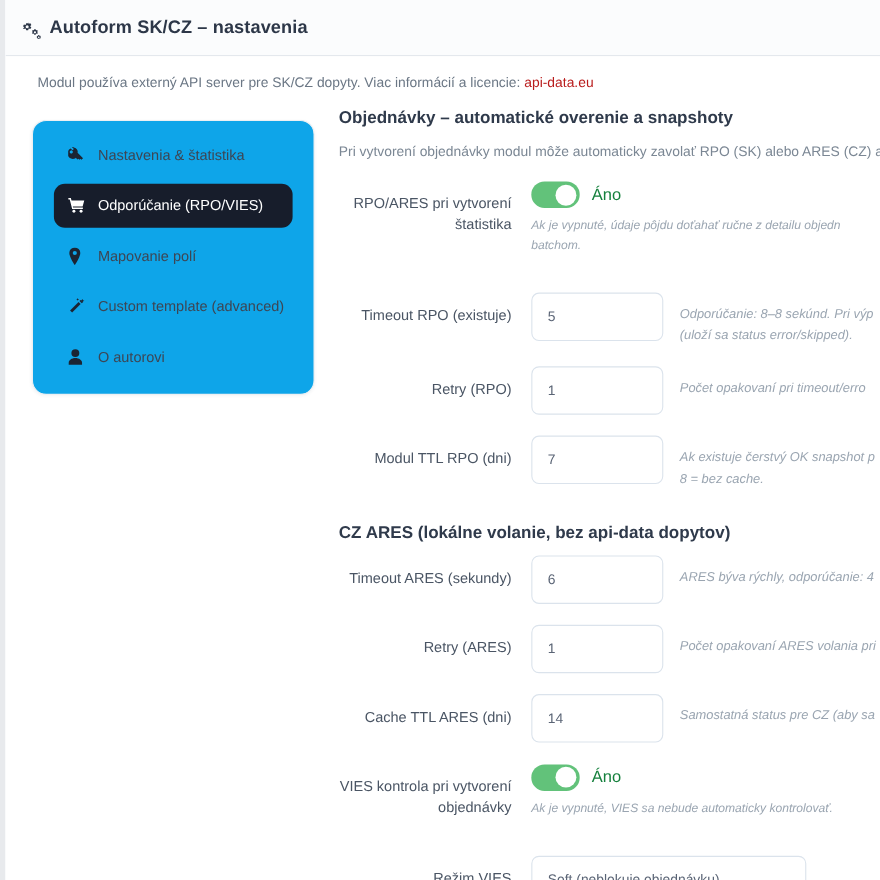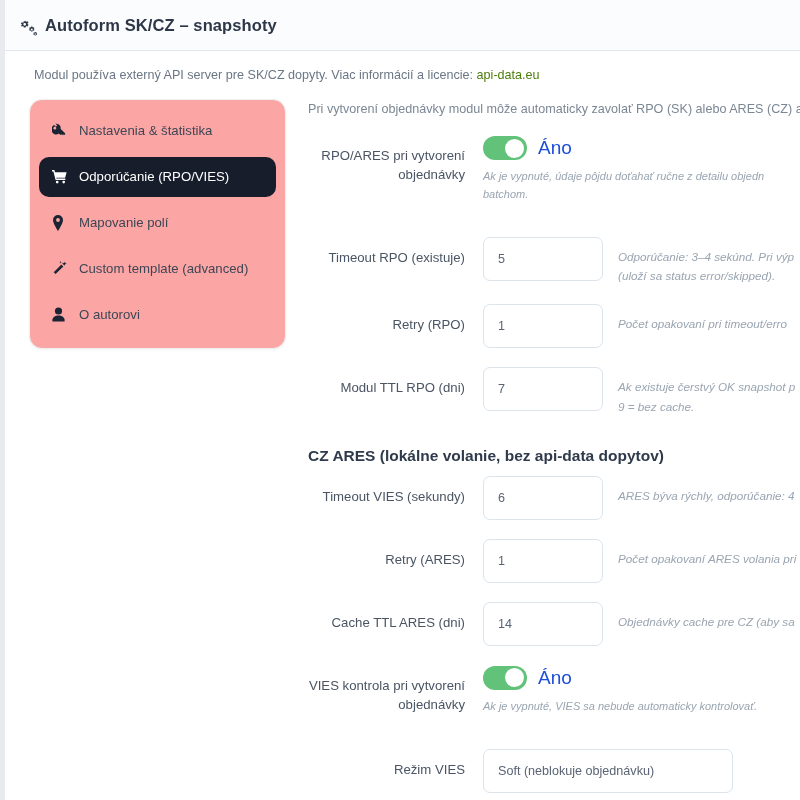--- a/index.html
+++ b/index.html
@@ -53,40 +53,41 @@
 
   
   .notice {
     padding: 16px 0 0 29px;
     font-size: 12.6px;
     color: #6b7785;
     white-space: nowrap;
     line-height: 1.4;
   }
   .notice a {
-    color: #4d7c0f;
+    color: #b91c1c;
     text-decoration: none;
   }
 
   
   .body-wrap {
     display: flex;
     padding: 14px 0 0 24px;
     align-items: flex-start;
   }
 
   
   .sidebar {
     width: 257px;
     flex: 0 0 257px;
-    background: #fca5a5;
+    background: #0ea5e9;
     border: 1px solid #edf0f3;
     border-radius: 13px;
-    padding: 11px 9px;
+    padding: 11px 19px;
     box-shadow: 0 1px 3px rgba(20,30,50,0.05);
+    margin-top: 10px;
   }
   .nav-item {
     display: flex;
     align-items: center;
     height: 40px;
     border-radius: 10px;
     padding: 0 13px;
     margin-bottom: 6px;
     cursor: pointer;
   }
@@ -211,22 +212,22 @@
     cursor: pointer;
   }
   .switch .knob {
     position: absolute;
     width: 19px; height: 19px;
     border-radius: 50%;
     background: #ffffff;
     top: 2.5px; right: 3px;
   }
   .toggle-text {
-    font-size: 19px;
-    color: #1d4ed8;
+    font-size: 15px;
+    color: #15803d;
     margin-left: 11px;
     white-space: nowrap;
   }
   .toggle-hint {
     font-size: 11px;
     font-style: italic;
     color: #9aa5b1;
     line-height: 1.62;
     margin-top: 7px;
     white-space: pre-line;
@@ -246,21 +247,21 @@
   <div class="topbar">
     <span class="gears-icon">
       <svg width="19" height="17" viewBox="0 0 19 17">
         <g fill="#2d3748">
           <path d="M6.6 1.2l.5 1.5 1.5-.5.9 1.6-1.2 1 1.2 1-.9 1.6-1.5-.5-.5 1.5H4.8l-.5-1.5-1.5.5L1.9 6.8l1.2-1-1.2-1 .9-1.6 1.5.5.5-1.5h1.8zM5.7 3.9a1.4 1.4 0 100 2.8 1.4 1.4 0 000-2.8z"></path>
           <path d="M13.4 7.5l.35 1.05 1.05-.35.63 1.12-.84.7.84.7-.63 1.12-1.05-.35-.35 1.05h-1.26l-.35-1.05-1.05.35-.63-1.12.84-.7-.84-.7.63-1.12 1.05.35.35-1.05h1.26zm-.63 1.9a1 1 0 100 2 1 1 0 000-2z"></path>
           <path d="M16.7 12.9l.25.75.75-.25.45.8-.6.5.6.5-.45.8-.75-.25-.25.75h-.9l-.25-.75-.75.25-.45-.8.6-.5-.6-.5.45-.8.75.25.25-.75h.9zm-.45 1.35a.72.72 0 100 1.44.72.72 0 000-1.44z"></path>
         </g>
       </svg>
     </span>
-    <span class="topbar-title">Autoform SK/CZ – snapshoty</span>
+    <span class="topbar-title">Autoform SK/CZ – nastavenia</span>
   </div>
 
   <div class="notice"><span>Modul používa externý API server pre SK/CZ dopyty. Viac informácií a licencie: </span><a href="#">api-data.eu</a></div>
 
   <div class="body-wrap">
 
     <div class="sidebar">
 
       <div class="nav-item">
         <span class="nav-icon">
@@ -310,89 +311,90 @@
             <path d="M6.5 8.4c3.4 0 6.1 2 6.1 4.4v1.8H.4v-1.8c0-2.4 2.7-4.4 6.1-4.4z"></path>
           </svg>
         </span>
         <span class="nav-label">O autorovi</span>
       </div>
 
     </div>
 
     <div class="main">
 
+      <div class="section-h">Objednávky – automatické overenie a snapshoty</div>
       <div class="section-desc">Pri vytvorení objednávky modul môže automaticky zavolať RPO (SK) alebo ARES (CZ) a VIES objednávky.</div>
 
       <div class="form-row">
-        <div class="lbl">RPO/ARES pri vytvorení objednávky</div>
+        <div class="lbl">RPO/ARES pri vytvorení štatistika</div>
         <div class="ctrl">
           <div class="toggle-area">
             <div class="toggle-line">
               <div class="switch">
                   <span class="knob"></span>
                 </div>
               <span class="toggle-text">Áno</span>
             </div>
             <div class="toggle-hint">Ak je vypnuté, údaje pôjdu doťahať ručne z detailu objedn
 batchom.</div>
           </div>
         </div>
       </div>
 
       <div class="block-gap"></div>
 
       <div class="form-row">
         <div class="lbl">Timeout RPO (existuje)</div>
         <div class="ctrl">
           <input class="txt-input" type="text" value="5" style="">
-          <div class="hint">Odporúčanie: 3–4 sekúnd. Pri výp
+          <div class="hint">Odporúčanie: 8–8 sekúnd. Pri výp
 (uloží sa status error/skipped).</div>
         </div>
       </div>
 
       <div class="form-row">
         <div class="lbl">Retry (RPO)</div>
         <div class="ctrl">
           <input class="txt-input" type="text" value="1" style="">
           <div class="hint nowrapline">Počet opakovaní pri timeout/erro</div>
         </div>
       </div>
 
       <div class="form-row">
         <div class="lbl">Modul TTL RPO (dni)</div>
         <div class="ctrl">
           <input class="txt-input" type="text" value="7" style="">
           <div class="hint">Ak existuje čerstvý OK snapshot p
-9 = bez cache.</div>
+8 = bez cache.</div>
         </div>
       </div>
 
       <div class="section-h sec2-top">CZ ARES (lokálne volanie, bez api-data dopytov)</div>
 
       <div class="form-row">
-        <div class="lbl">Timeout VIES (sekundy)</div>
+        <div class="lbl">Timeout ARES (sekundy)</div>
         <div class="ctrl">
           <input class="txt-input" type="text" value="6" style="">
           <div class="hint nowrapline">ARES býva rýchly, odporúčanie: 4</div>
         </div>
       </div>
 
       <div class="form-row">
         <div class="lbl">Retry (ARES)</div>
         <div class="ctrl">
           <input class="txt-input" type="text" value="1" style="">
           <div class="hint nowrapline">Počet opakovaní ARES volania pri</div>
         </div>
       </div>
 
       <div class="form-row">
         <div class="lbl">Cache TTL ARES (dni)</div>
         <div class="ctrl">
           <input class="txt-input" type="text" value="14" style="">
-          <div class="hint nowrapline">Objednávky cache pre CZ (aby sa</div>
+          <div class="hint nowrapline">Samostatná status pre CZ (aby sa</div>
         </div>
       </div>
 
       <div class="form-row sec3-top">
         <div class="lbl">VIES kontrola pri vytvorení objednávky</div>
         <div class="ctrl">
           <div class="toggle-area">
             <div class="toggle-line">
               <div class="switch">
                   <span class="knob"></span>

